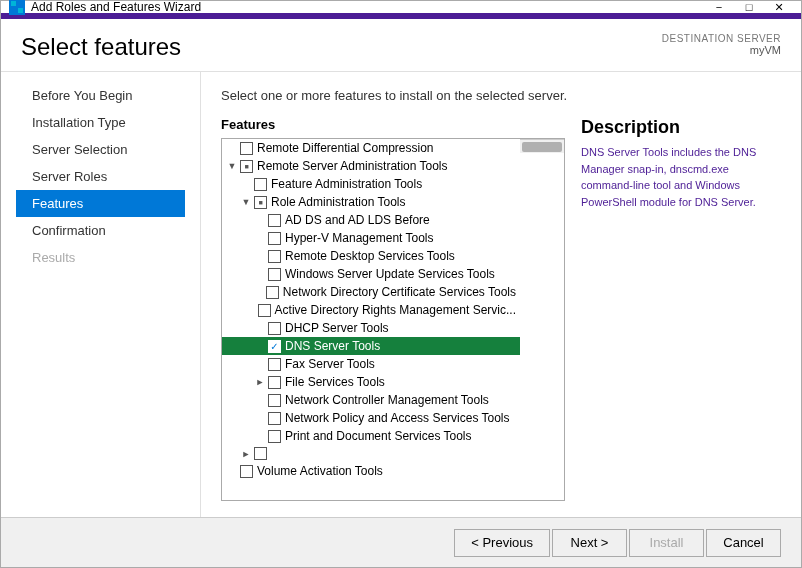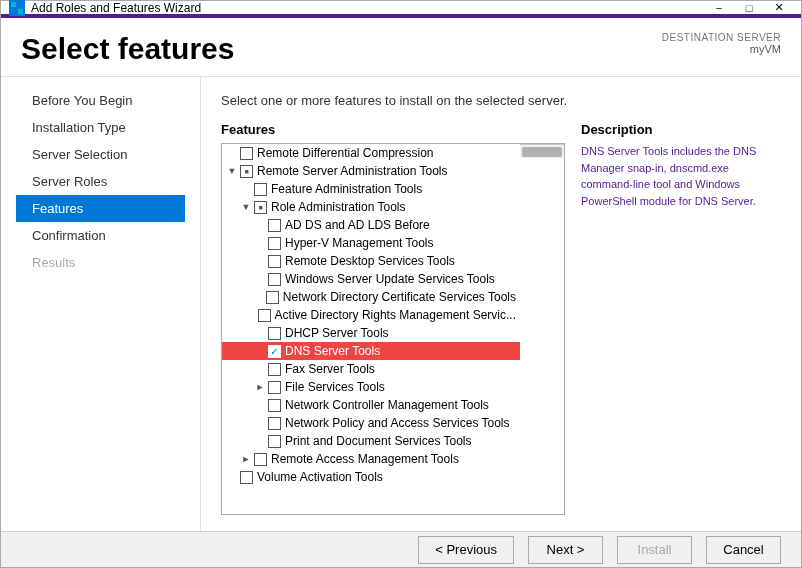--- a/index.html
+++ b/index.html
@@ -1,63 +1,63 @@
 <!DOCTYPE html>
 <html><head>
   <meta charset="utf-8">
   <style>
     * { box-sizing: border-box; margin: 0; padding: 0; }
     body { font-family: 'Segoe UI', Tahoma, Geneva, Verdana, sans-serif; font-size: 13px; background: #f0f0f0; color: #000; width: 802px; height: 568px; overflow: hidden; }
     .window { width: 802px; height: 568px; background: #fff; border: 1px solid #aaa; display: flex; flex-direction: column; }
-    .title-bar { background: #fff; border-bottom: 4px solid #4c1d95; display: flex; align-items: center; padding: 6px 8px; gap: 6px; height: 17px; }
+    .title-bar { background: #fff; border-bottom: 6px solid #4c1d95; display: flex; align-items: center; padding: 6px 8px; gap: 6px; height: 17px; }
     .title-bar-icon { width: 16px; height: 16px; background: #0078d7; display: flex; align-items: center; justify-content: center; }
     .title-bar-icon svg { width: 14px; height: 14px; }
     .title-bar-text { font-size: 12px; flex: 1; }
     .title-bar-controls { display: flex; gap: 2px; }
     .title-bar-btn { width: 28px; height: 20px; border: none; background: transparent; cursor: pointer; font-size: 11px; display: flex; align-items: center; justify-content: center; }
     .page-header { background: #fff; padding: 14px 20px 10px 20px; border-bottom: 1px solid #e0e0e0; display: flex; justify-content: space-between; align-items: flex-start; }
-    .page-title { font-size: 30px; font-weight: 700; color: #000; }
+    .page-title { font-size: 24px; font-weight: 400; color: #000; }
     .destination-server { text-align: right; font-size: 11px; color: #555; }
     .destination-label { font-size: 10px; color: #777; text-transform: uppercase; letter-spacing: 0.5px; }
     .main-content { display: flex; flex: 1; overflow: hidden; }
     .sidebar { width: 200px; background: #fff; padding: 10px 15px; border-right: 1px solid #e0e0e0; }
     .sidebar-item { padding: 6px 16px; font-size: 13px; cursor: pointer; color: #333; }
     .sidebar-item.active { background: #0078d7; color: #fff; }
     .sidebar-item.disabled { color: #aaa; cursor: default; }
     .content-area { flex: 1; padding: 16px 20px; overflow: hidden; display: flex; flex-direction: column; }
     .content-desc { font-size: 13px; color: #333; margin-bottom: 14px; }
     .two-pane { display: flex; gap: 16px; flex: 1; overflow: hidden; }
     .features-pane { flex: 1; display: flex; flex-direction: column; overflow: hidden; }
     .pane-label { font-size: 13px; font-weight: 600; margin-bottom: 6px; }
     .features-list-container { border: 1px solid #aaa; flex: 1; overflow: hidden; display: flex; flex-direction: row; background: #fff; }
     .features-scroll { overflow-y: auto; overflow-x: auto; flex: 1; }
     .features-scroll::-webkit-scrollbar { width: 14px; }
     .features-scroll::-webkit-scrollbar-track { background: #f0f0f0; }
     .features-scroll::-webkit-scrollbar-thumb { background: #b0b0b0; border: 2px solid #f0f0f0; }
     .scrollbar-h { height: 14px; background: #f0f0f0; border-top: 1px solid #ccc; display: flex; align-items: center; padding: 0 2px; }
     .scrollbar-h-thumb { height: 10px; width: 40px; background: #b0b0b0; border-radius: 2px; }
     .feature-item { display: flex; align-items: center; padding: 2px 4px; white-space: nowrap; cursor: pointer; }
-    .feature-item.selected { background: #ef4444; color: #fff; }
+    .feature-item.selected { background: #15803d; color: #fff; }
     .feature-item.selected .checkbox-box { border-color: #fff; }
     .indent-0 { padding-left: 4px; }
     .indent-1 { padding-left: 18px; }
     .indent-2 { padding-left: 32px; }
     .expand-arrow { width: 12px; height: 12px; display: inline-flex; align-items: center; justify-content: center; font-size: 9px; color: #555; margin-right: 2px; cursor: pointer; }
     .expand-placeholder { width: 14px; display: inline-block; }
     .checkbox-box { width: 13px; height: 13px; border: 1px solid #555; background: #fff; display: inline-flex; align-items: center; justify-content: center; margin-right: 4px; flex-shrink: 0; }
     .checkbox-box.checked { background: #fff; }
     .checkbox-box.checked::after { content: '✓'; font-size: 10px; color: #000; }
     .checkbox-box.partial { background: #fff; }
     .checkbox-box.partial::after { content: '■'; font-size: 7px; color: #555; }
     .feature-item.selected .checkbox-box.checked::after { color: #0078d7; }
     .feature-label { font-size: 12px; }
     .description-pane { width: 200px; display: flex; flex-direction: column; }
-    .desc-label { font-size: 13px; font-weight: 600; margin-bottom: 6px; }
+    .desc-label { font-size: 18px; font-weight: 600; margin-bottom: 6px; }
     .desc-text { font-size: 11px; color: #4c1d95; line-height: 1.5; }
-    .footer { background: #f0f0f0; border-top: 1px solid #ccc; padding: 10px 20px; display: flex; justify-content: flex-end; gap: 14px; align-items: center; height: 36px; }
+    .footer { background: #f0f0f0; border-top: 1px solid #ccc; padding: 10px 20px; display: flex; justify-content: flex-end; gap: 2px; align-items: center; height: 50px; }
     .footer-btn { padding: 5px 16px; font-size: 13px; border: 1px solid #aaa; background: #f0f0f0; cursor: pointer; min-width: 75px; height: 28px; display: flex; align-items: center; justify-content: center; }
     .footer-btn:disabled { color: #aaa; cursor: default; }
   </style>
 </head>
 <body>
 
 <div class="window">
 
   <div class="title-bar">
     <div class="title-bar-icon">
@@ -204,21 +204,20 @@
 
               <div class="feature-item indent-2">
                 <span class="expand-placeholder"></span>
                 <span class="checkbox-box"></span>
                 <span class="feature-label">Print and Document Services Tools</span>
               </div>
 
               <div class="feature-item indent-1">
                 <span class="expand-arrow">►</span>
                 <span class="checkbox-box"></span>
-                <span class="feature-label">Remote Access Management Tools</span>
               </div>
 
               <div class="feature-item indent-0">
                 <span class="expand-placeholder"></span>
                 <span class="checkbox-box"></span>
                 <span class="feature-label">Volume Activation Tools</span>
               </div>
 
             </div>
             <div class="scrollbar-h">

